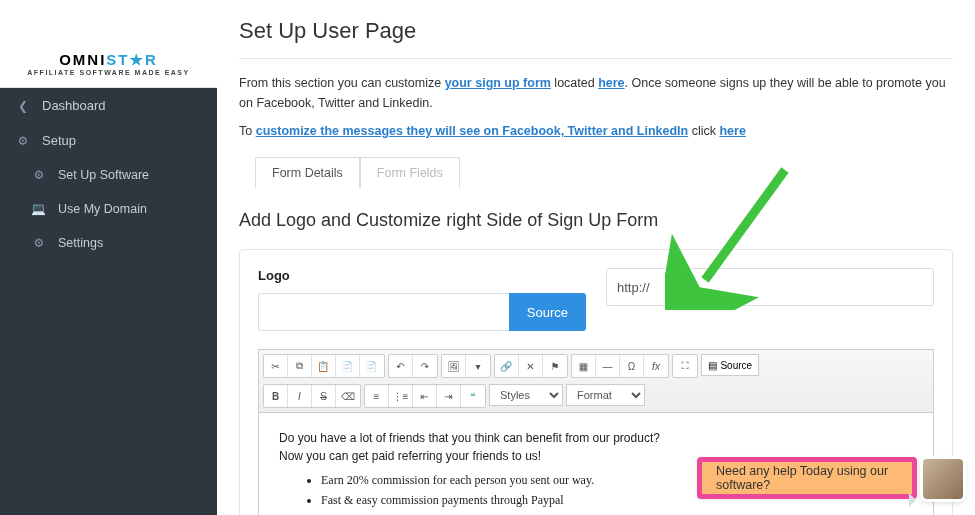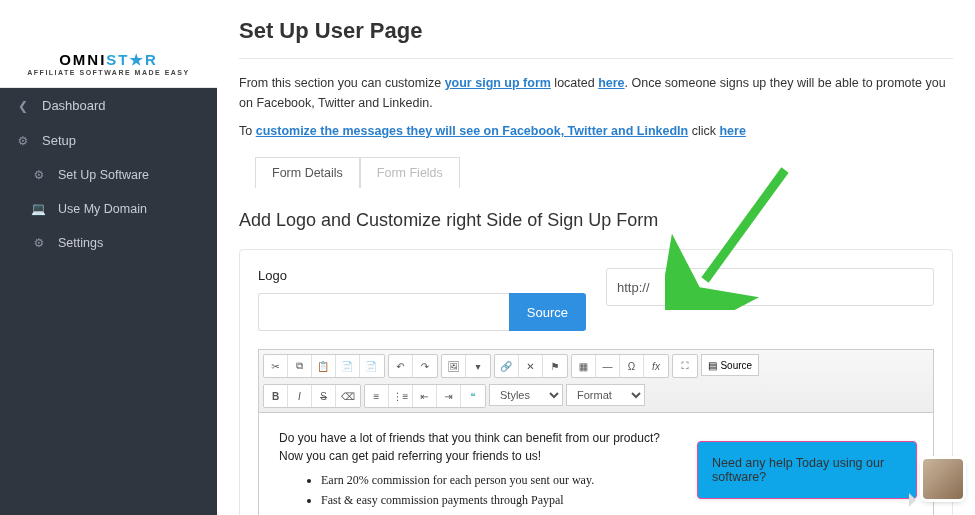--- a/index.html
+++ b/index.html
@@ -12,53 +12,53 @@
 .logo-sub { font-size:7px; letter-spacing:1.5px; color:#444; font-weight:600; }
 
 .nav-item { display:flex; align-items:center; padding:10px 14px; font-size:13px; color:#c7cdd6; cursor:pointer; }
 .nav-item .ic { width:18px; text-align:center; margin-right:10px; font-size:12px; color:#8a93a1; }
 .nav-sub { padding-left:30px; font-size:12.5px; }
 
 .bottom-user { position:absolute; bottom:0; left:0; width:217px; height:32px; background:#20262e; display:flex; align-items:center; font-size:12px; color:#c7cdd6; padding:0 10px;gap:41px; }
 .bottom-user .avatar { background:#4a525e; color:#fff; font-size:10px; font-weight:600; padding:3px 4px; border-radius:2px; margin-right:8px; }
 
 .main { position:absolute; left:217px; top:0; right:0; height:515px; padding:0 22px; overflow:hidden; }
-.page-title { font-size:22px; font-weight:700; color:#333; margin:18px 0 14px; }
+.page-title { font-size:22px; font-weight:400; color:#333; margin:18px 0 14px; }
 .hr { border:none; border-top:1px solid #e5e5e5; margin-bottom:14px; }
 .intro { font-size:12.5px; color:#333; line-height:1.6; margin-bottom:8px; }
 .intro a { color:#2a7fcc; text-decoration:underline;font-weight:bold; }
 
 .tabs { margin:16px 16px 22px; }
 .tab { display:inline-block; padding:8px 16px; font-size:12.5px; border:1px solid #ddd; border-bottom:none; background:#fff; color:#555; cursor:pointer; }
 .tab.inactive { color:#bbb; }
 
 .section-title { font-size:18px; font-weight:400; color:#333; margin-bottom:18px; }
 .panel { border:1px solid #e6e6e6; border-radius:4px; padding:18px; background:#fff; }
 .row { display:flex; gap:20px; }
 .col { flex:1; }
-.label { font-size:13px; font-weight:400; color:#222; margin-bottom:10px; }
+.label { font-size:13px; font-weight:700; color:#222; margin-bottom:10px; }
 .file-group { display:flex; }
 .file-input { flex:1; height:38px; border:1px solid #ddd; border-right:none; border-radius:3px 0 0 3px; padding:0 10px; font-size:13px; }
 .btn-upload { background:#2f8fe0; color:#fff; border:none; padding:0 18px; height:38px; font-size:13px; border-radius:0 3px 3px 0; cursor:pointer; }
 .text-input { width:100%; height:38px; border:1px solid #ddd; border-radius:3px; padding:0 10px; font-size:13px; color:#555; }
 
 .editor { margin-top:18px; border:1px solid #ccc; }
 .toolbar { background:linear-gradient(#f7f7f7,#eee); border-bottom:1px solid #ccc; padding:4px; display:flex; flex-wrap:wrap; gap:3px; }
 .tgrp { display:flex; border:1px solid #ccc; background:#fff; border-radius:2px; }
 .tbtn { width:24px; height:22px; display:flex; align-items:center; justify-content:center; font-size:10px; color:#555; border-right:1px solid #e0e0e0; cursor:pointer; }
 .tbtn:last-child { border-right:none; }
 .tsel { height:22px; border:1px solid #ccc; font-size:11px; padding:0 16px 0 6px; color:#555; background:#fff; }
 .tsrc { height:22px; border:1px solid #ccc; padding:0 6px; font-size:10px; display:flex; align-items:center; gap:3px; background:#fff; }
 .toolbar-row2 { width:100%; display:flex; gap:3px; margin-top:3px; }
 
 .editor-body { padding:16px 20px; font-size:12px; color:#222; line-height:1.5; }
 .editor-body ul { margin:6px 0 0 34px; }
 .editor-body ul li { list-style:disc; margin:2px 8px;font-family:Liberation Serif, serif; }
 
-.help-bubble { position:absolute; right:58px; bottom:16px; background:#0ea5e9; border:1px solid #ec4899; border-radius:4px; padding:14px 14px; width:220px; font-size:12.5px; color:#333; box-shadow:0 1px 4px rgba(0,0,0,.1); }
+.help-bubble { position:absolute; right:58px; bottom:16px; background:#fdba74; border:5px solid #ec4899; border-radius:4px; padding:2px 14px; width:220px; font-size:12.5px; color:#333; box-shadow:0 1px 4px rgba(0,0,0,.1); }
 .help-avatar { position:absolute; right:12px; bottom:16px; width:40px; height:40px; border-radius:4px; background:linear-gradient(135deg,#c9b59a,#8a6e54); box-shadow:0 0 0 3px #fff, 0 2px 6px rgba(0,0,0,.3); }
 .help-tri { position:absolute; right:52px; bottom:8px; width:0; height:0; border:7px solid transparent; border-left-color:#ddd; }
 
 .arrow-svg { position:absolute; left:665px; top:160px; pointer-events:none; }
 </style>
 </head>
 <body>
 
 <div class="sidebar">
   <div class="logo-wrap">

